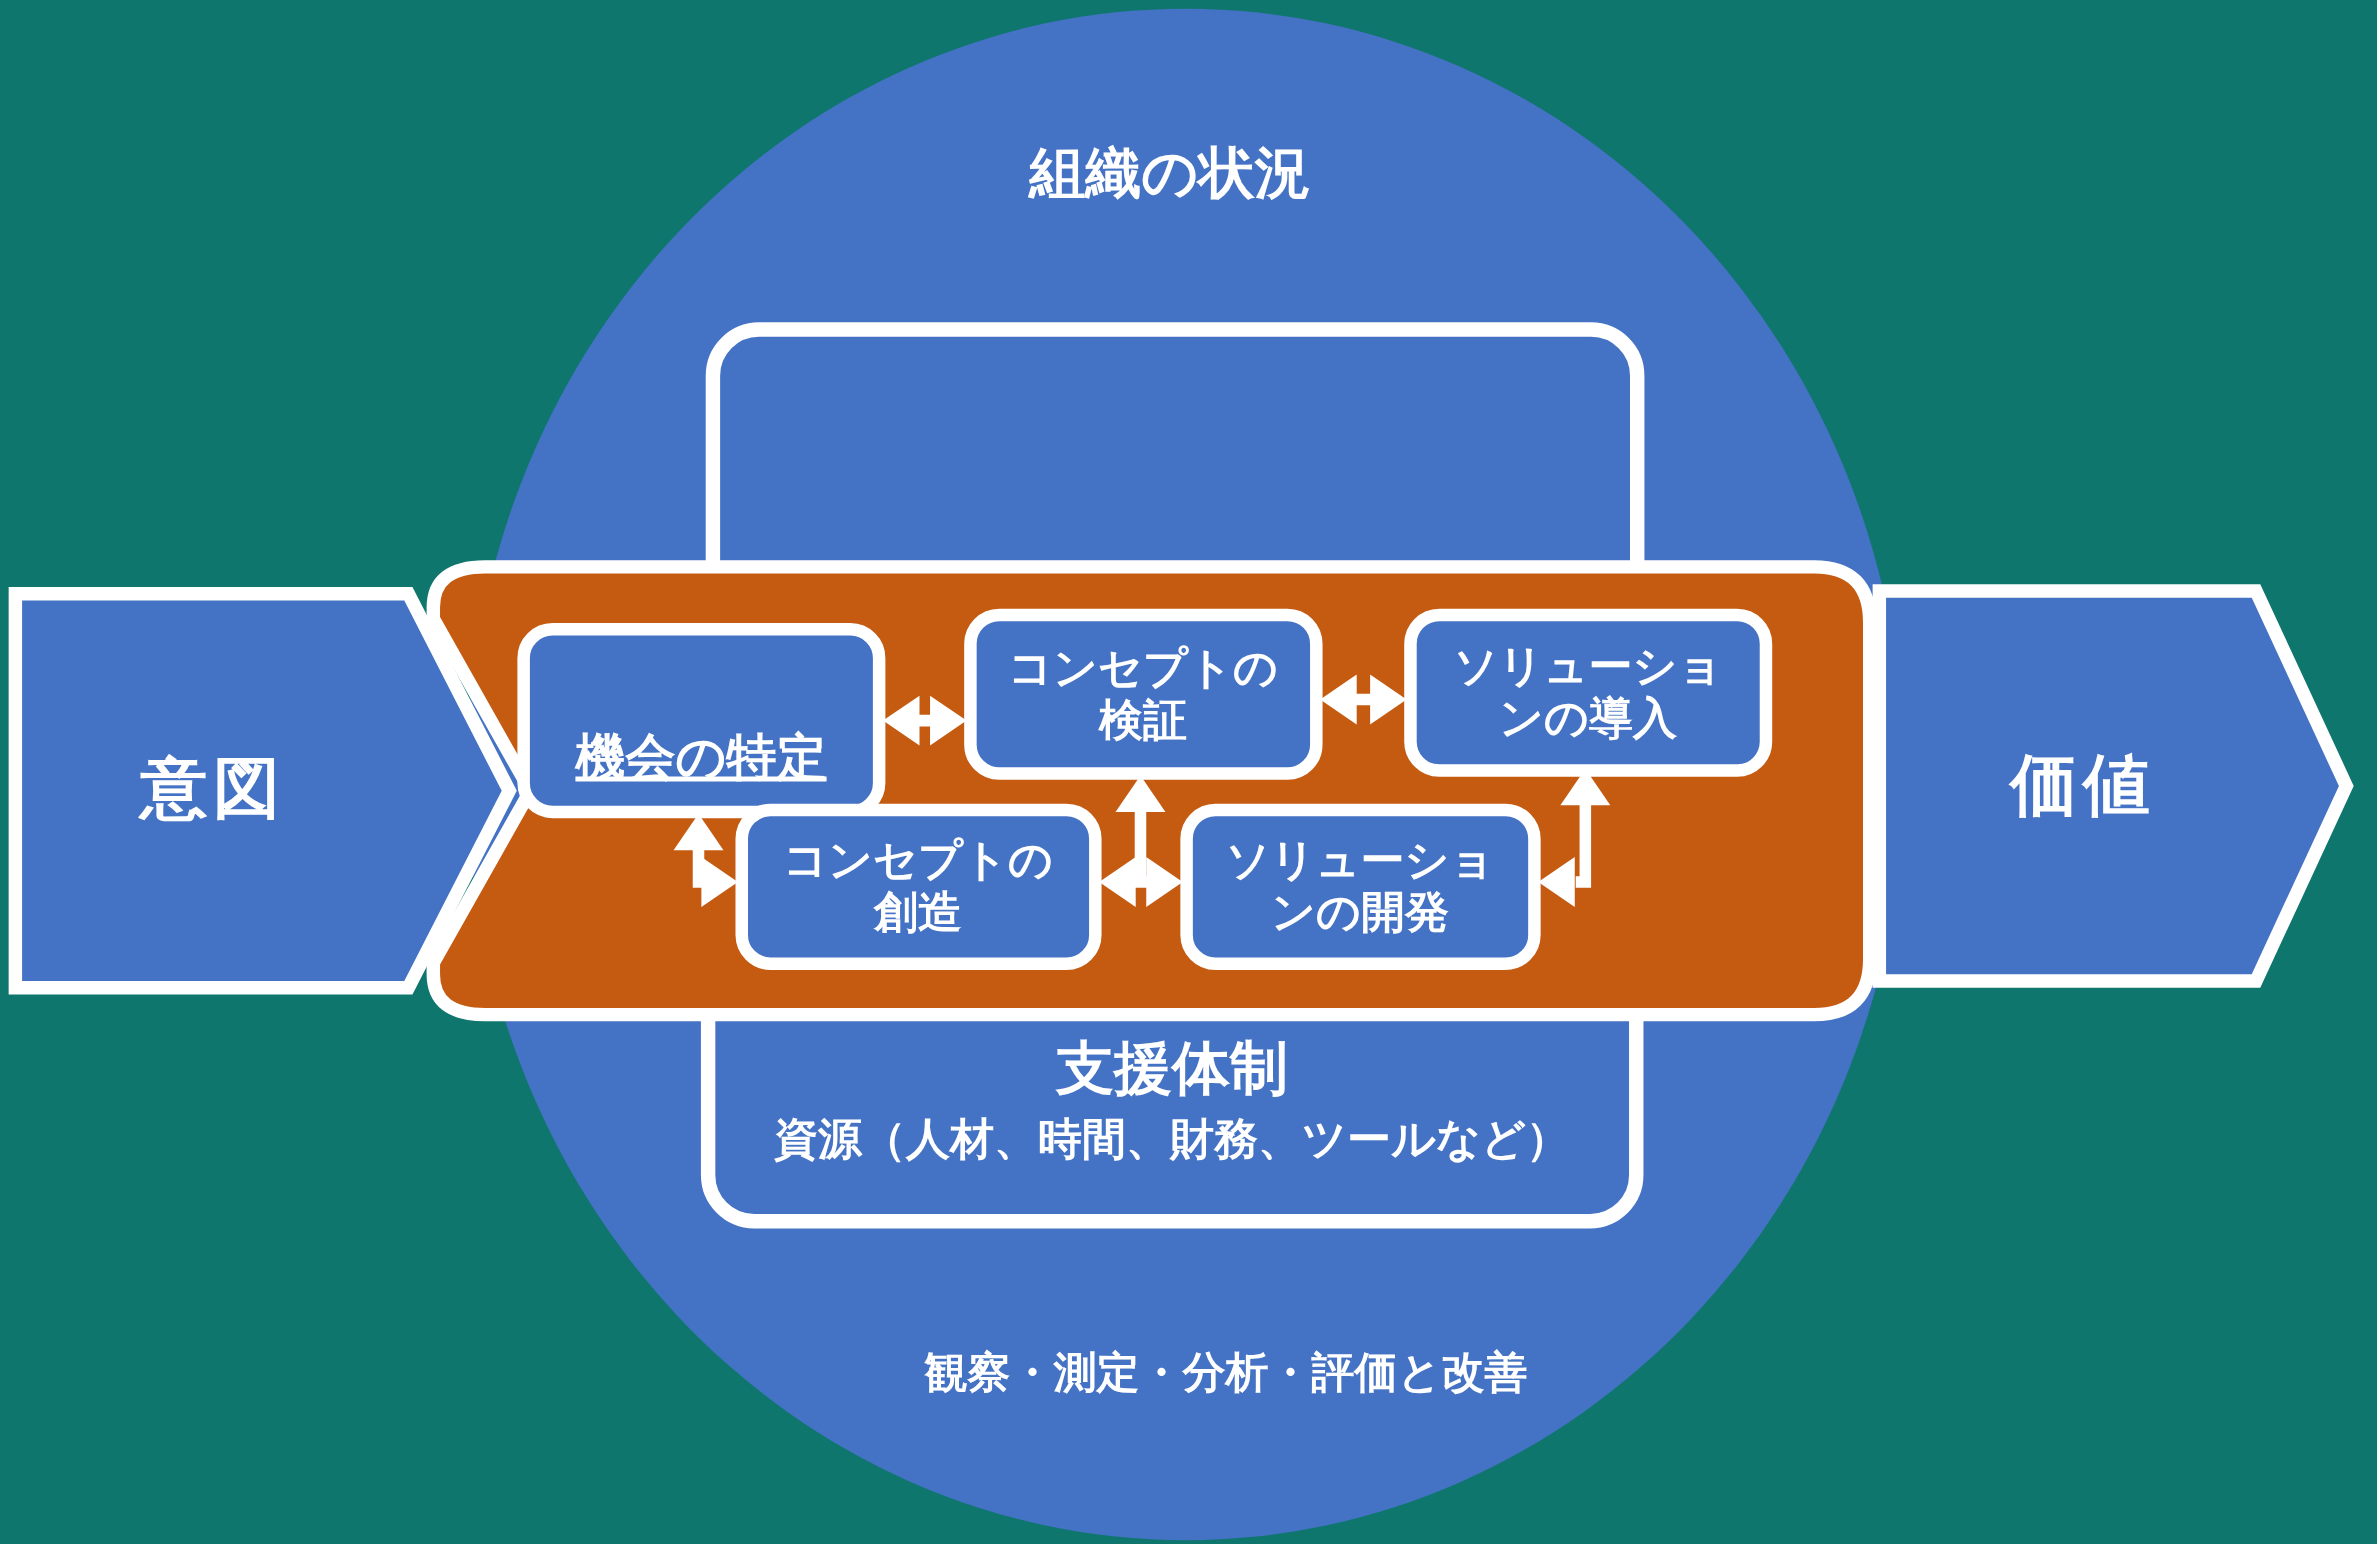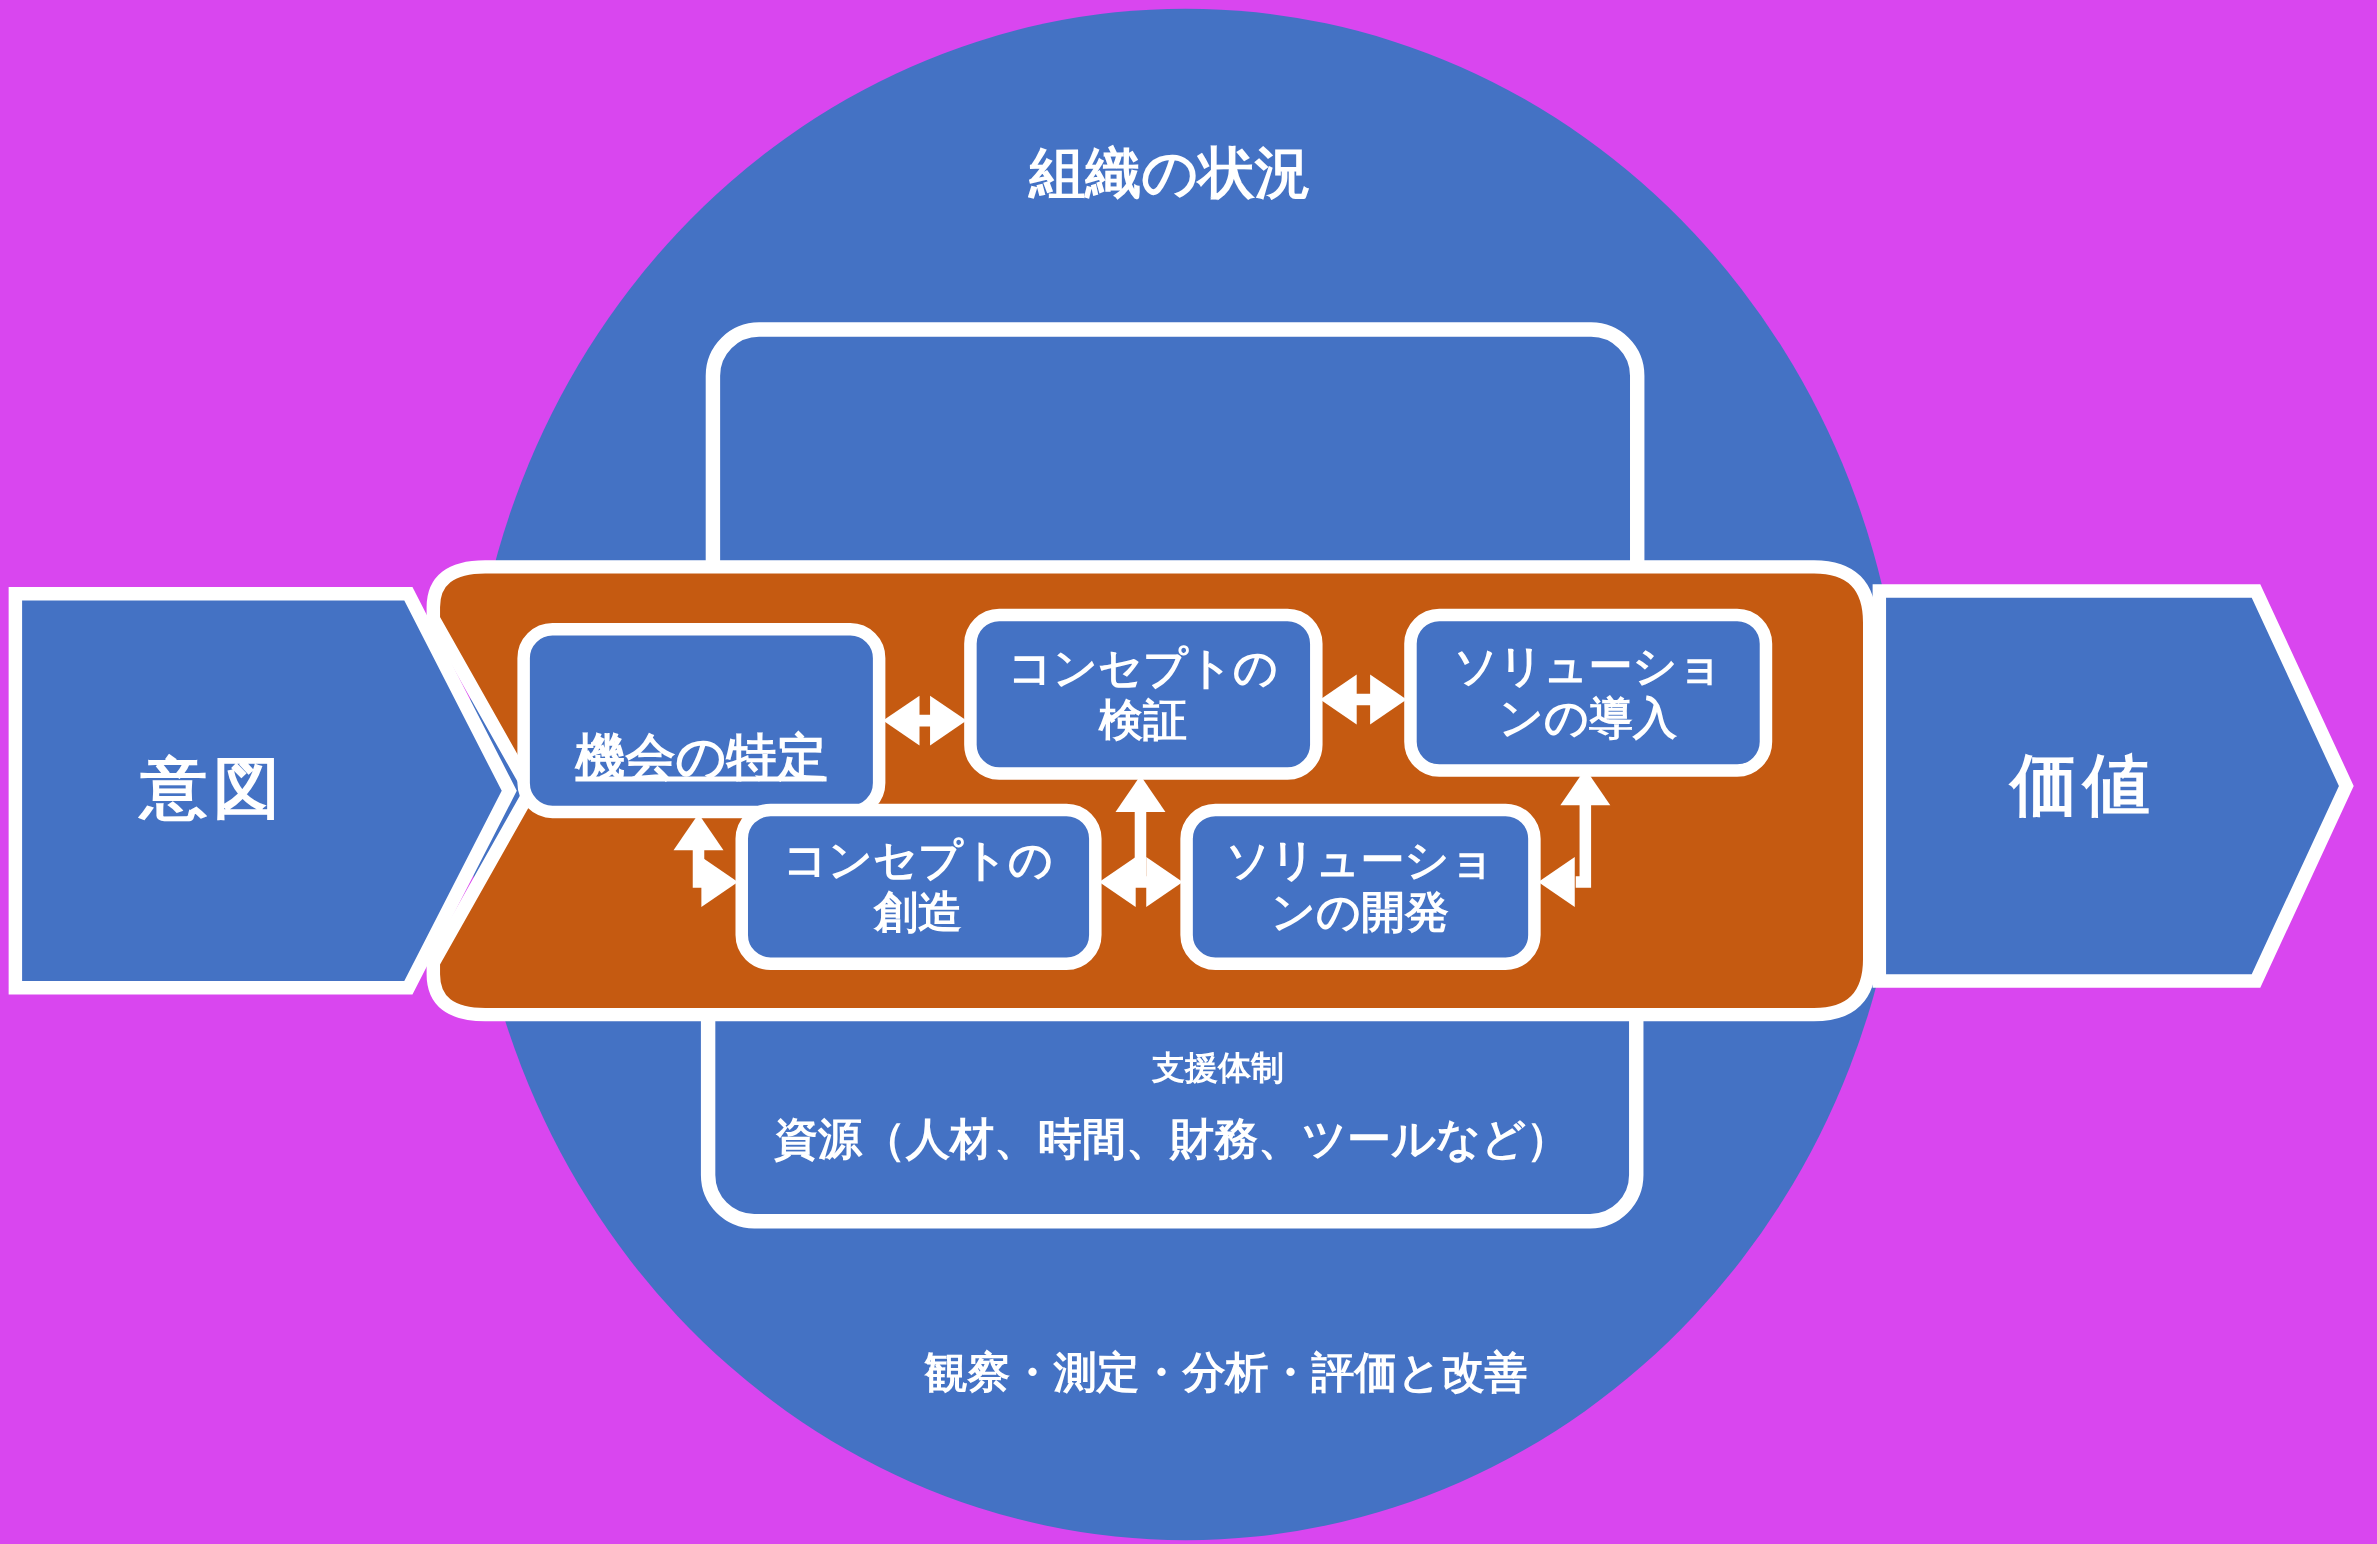--- a/index.html
+++ b/index.html
@@ -1,40 +1,40 @@
 <!DOCTYPE html>
 <html><head>
 <meta charset="utf-8">
 <style>
   html, body { margin: 0; padding: 0; background: #ffffff; }
   #stage {
     position: relative;
     width: 2378px;
     height: 1545px;
-    background: #d946ef;
+    background: #0f766e;
     font-family: "Liberation Sans", sans-serif;
     overflow: hidden;
   }
   #diagram-svg { position: absolute; left: 0; top: 0; }
   .lbl {
     position: absolute;
     transform: translate(-50%, -50%);
     color: #ffffff;
     font-weight: bold;
     text-align: center;
     white-space: pre-line;
     line-height: 1.18;
   }
   .t-context-title   { font-size: 56px; }
   .t-context-sub     { font-size: 45px; }
   .t-leadership      { font-size: 49px; }
   .t-box-big         { font-size: 50px; }
   .t-box             { font-size: 44px; }
   .t-side            { font-size: 67px; letter-spacing: 5.8px; }
-  .t-support-title   { font-size: 33px; margin-left: 46px; }
+  .t-support-title   { font-size: 58px; }
   .t-support-sub     { font-size: 44px; }
   .t-eval-title      { font-size: 54px; }
   .t-eval-sub        { font-size: 43px; margin-left: 44px; }
   .shape-stroke      { stroke: #ffffff; }
   .connector         { stroke: #ffffff; stroke-width: 12; fill: none; stroke-linejoin: miter; }
   .arrowhead         { fill: #ffffff; stroke: none; }
 </style>
 </head>
 <body>
 

